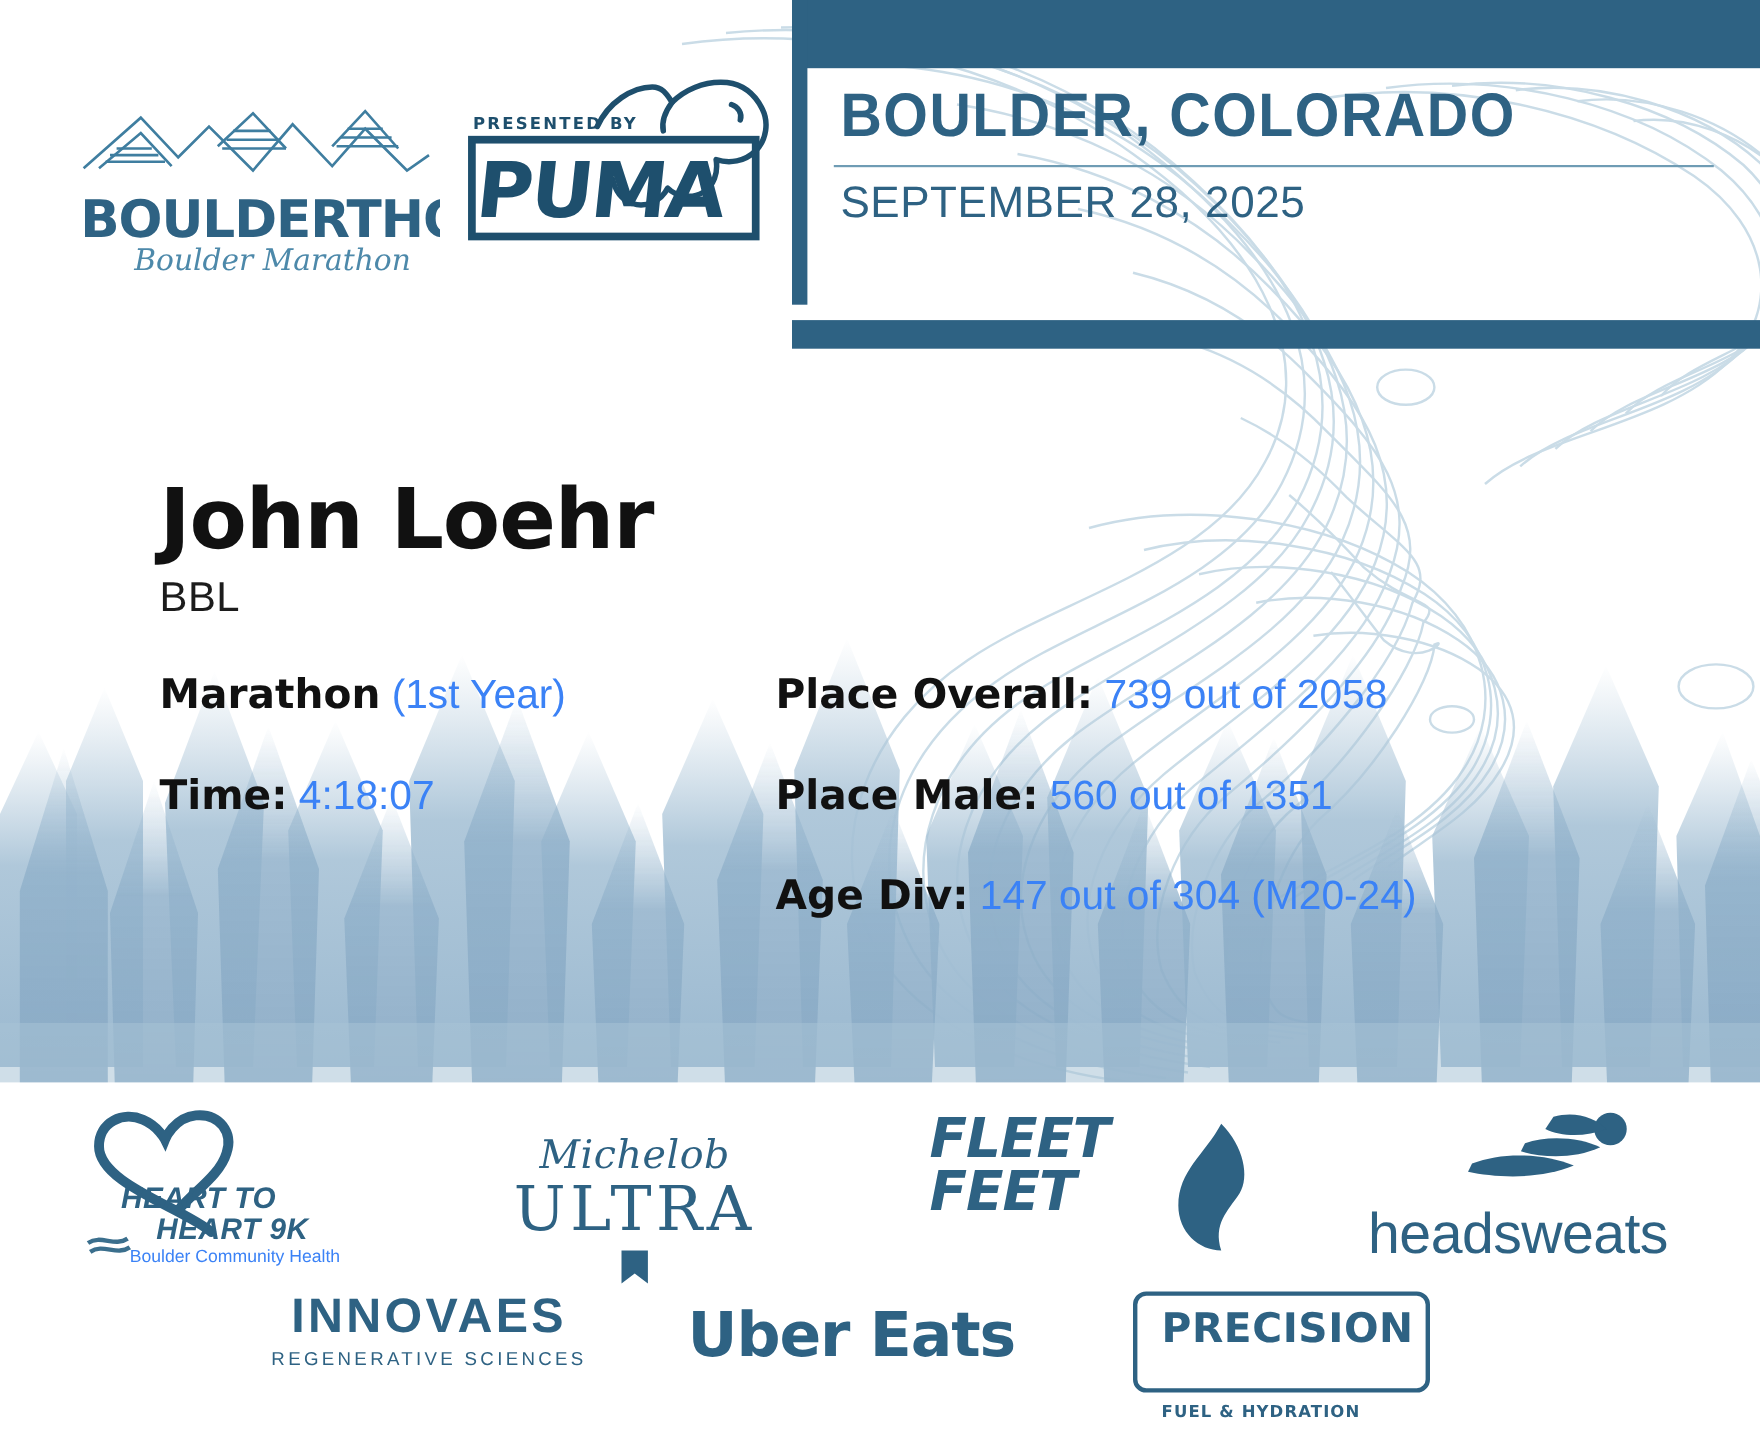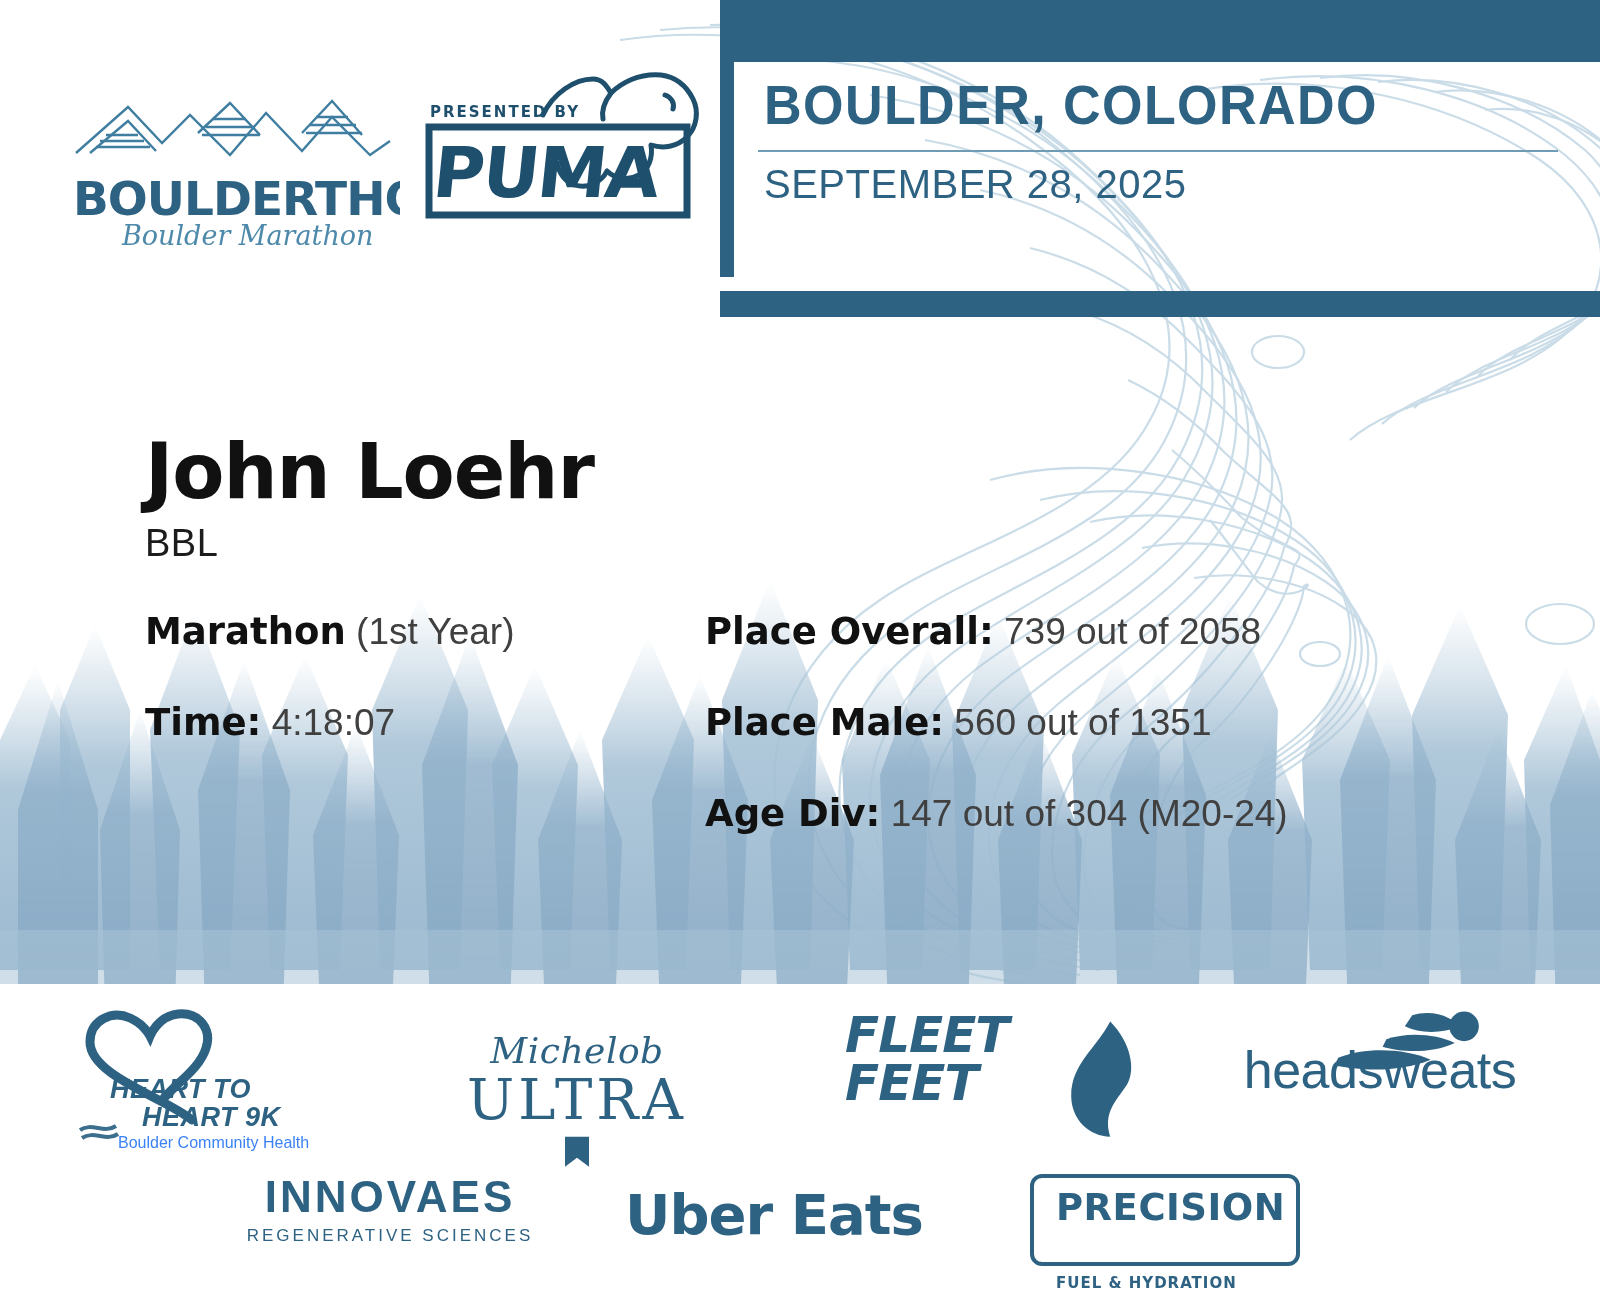--- a/index.html
+++ b/index.html
@@ -189,21 +189,21 @@
   .result-cell.right { left: 705px; }
   .result-label {
     font-family: "DejaVu Sans", sans-serif;
     font-weight: bold;
     font-size: 37px;
     color: #111111;
   }
   .result-value {
     font-family: "Liberation Sans", sans-serif;
     font-size: 37px;
-    color: #404040;
+    color: #3b82f6;
   }
 
   
   .sponsors {
     position: absolute;
     left: 0;
     bottom: 0;
     width: 1600px;
     height: 325px;
     background: #ffffff;
@@ -282,21 +282,21 @@
     letter-spacing: -1px;
     line-height: 0.95;
   }
 
   
   .sp-head { left: 1215px; top: 6px; width: 330px; height: 150px; text-align: center;}
   .sp-head .hs-word {
     font-family: "Liberation Sans", sans-serif;
     font-size: 52px;
     letter-spacing: -0.5px;
-    margin-top: 32px;
+    margin-top: 84px;
   }
 
   
   .sp-innov { left: 240px; top: 8px; width: 300px; text-align: center; }
   .sp-innov .in-word {
     font-family: "Liberation Sans", sans-serif;
     font-weight: bold;
     font-size: 44px;
     letter-spacing: 3px;
   }

